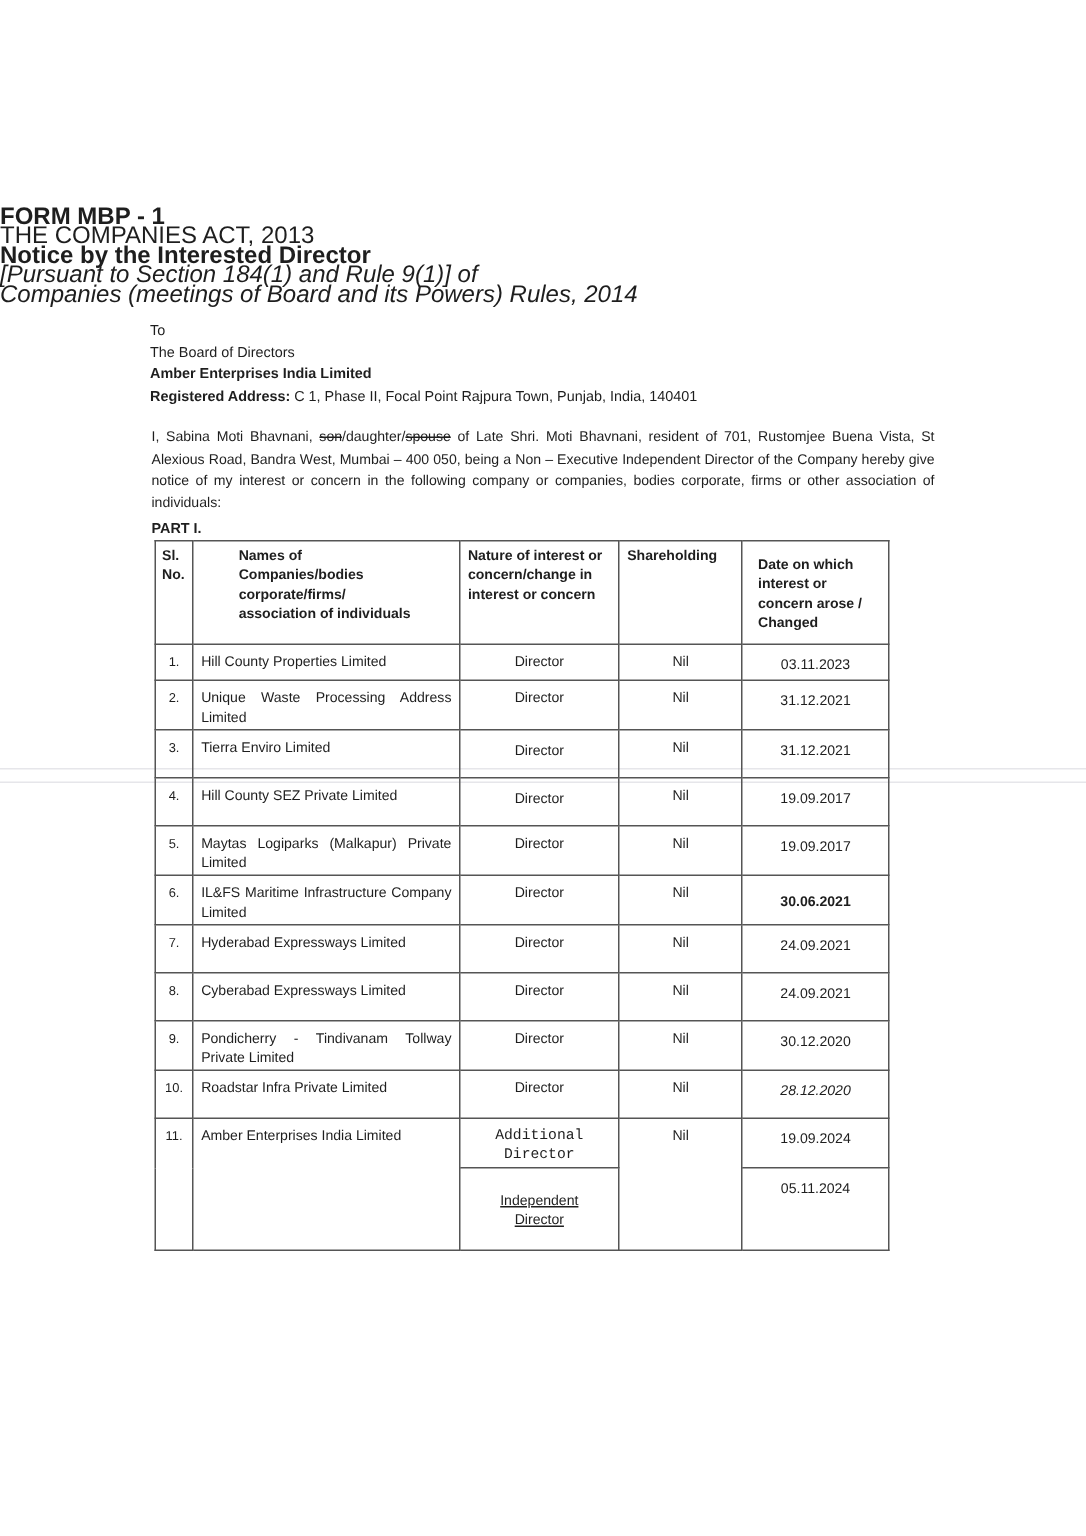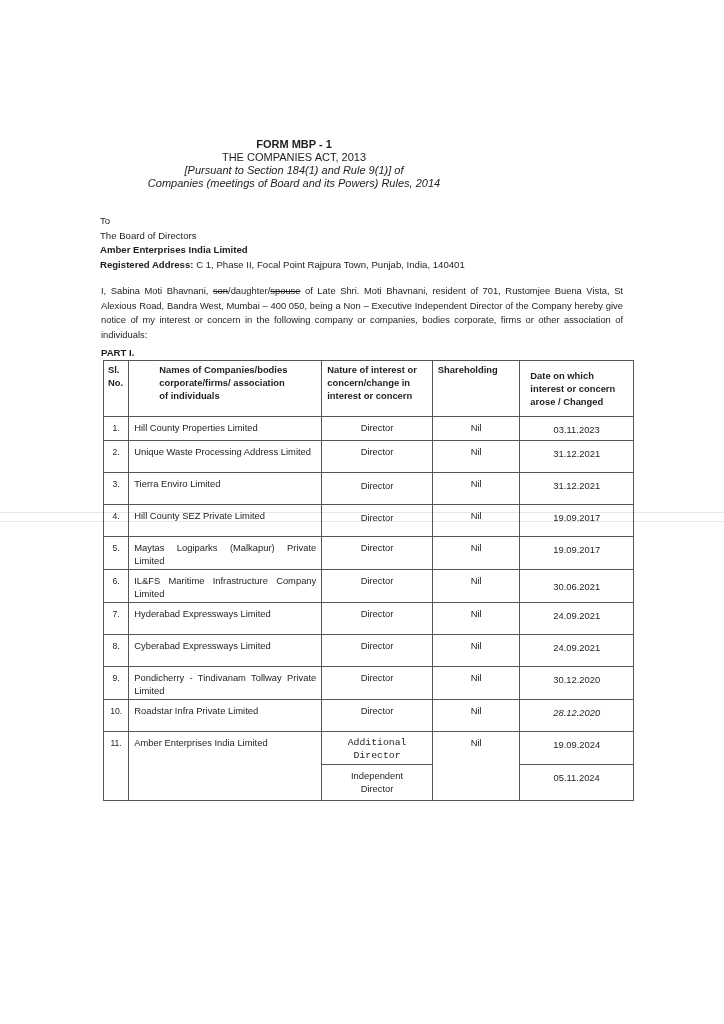--- a/index.html
+++ b/index.html
@@ -1,48 +1,49 @@
 <!DOCTYPE html>
 <html><head>
 <meta charset="utf-8">
 <style>
   html, body { margin: 0; padding: 0; }
   body {
     width: 724px; height: 1024px; background: #ffffff; position: relative; overflow: hidden;
     font-family: "Liberation Sans", "DejaVu Sans", sans-serif; color: #1e1e1e;
   }
   .scan-line { position: absolute; left: 0; width: 724px; height: 1px; background: #e6e6ea; }
-  .header { position: absolute; top: 138px; left: 0; width: 588px; text-align: center; font-size: 11px; line-height: 13px; }
+  .header { position: absolute; top: 138px; left: 0; width: 588px; font-size: 16px; line-height: 13px; }
   .header .b { font-weight: bold; }
   .header .i { font-style: italic; }
   .addr { position: absolute; top: 214px; left: 100px; font-size: 9.6px; line-height: 14.5px; }
   .addr .b { font-weight: bold; }
   .para { position: absolute; top: 284px; left: 101px; width: 522px; font-size: 9.4px; line-height: 14.5px; text-align: justify; }
   .strike { text-decoration: line-through; margin-top: 40px; }
   .part { position: absolute; top: 347px; left: 101px; font-size: 9.6px; font-weight: bold; }
   table {
-    position: absolute; top: 360px; left: 103px; width: 531px;
+    position: absolute; top: 360px; left: 103px; width: 490px;
     border-collapse: collapse; font-size: 9.4px; line-height: 13px;
   }
   td, th { border: 1px solid #555; vertical-align: top; padding: 2px 5px; }
   th { font-weight: bold; text-align: left; }
   td.sl { text-align: center; width: 14px; font-size: 8.6px; padding-top: 5px; }
   td.name { text-align: justify; width: 180px; padding-top: 4px; }
   td.ctr { text-align: center; padding-top: 4px; }
   col.c1 { width: 25px; } col.c2 { width: 192px; } col.c3 { width: 110px; } col.c4 { width: 87px; } col.c5 { width: 113px; }
 </style>
 </head>
 <body>
 
 <div class="scan-line" style="top:512px;"></div>
 <div class="scan-line" style="top:521px;"></div>
 
 <div class="header">
   <div class="b">FORM MBP - 1</div>
   <div>THE COMPANIES ACT, 2013</div>
+  <div class="b">Notice by the Interested Director</div>
   <div class="i">[Pursuant to Section 184(1) and Rule 9(1)] of</div>
   <div class="i">Companies (meetings of Board and its Powers) Rules, 2014</div>
 </div>
 
 <div class="addr">
   <div>To</div>
   <div>The Board of Directors</div>
   <div class="b">Amber Enterprises India Limited</div>
   <div><span class="b">Registered Address:</span><span> C 1, Phase II, Focal Point Rajpura Town, Punjab, India, 140401</span></div>
 </div>
@@ -102,21 +103,21 @@
       <td class="name">Maytas Logiparks (Malkapur) Private Limited</td>
       <td class="ctr">Director</td>
       <td class="ctr">Nil</td>
       <td class="ctr" style="padding-top:6px;">19.09.2017</td>
     </tr>
     <tr style="height:30px;">
       <td class="sl">6.</td>
       <td class="name" style="text-align-last:left;">IL&amp;FS Maritime Infrastructure Company Limited</td>
       <td class="ctr">Director</td>
       <td class="ctr">Nil</td>
-      <td class="ctr" style="padding-top:10px;">30.06.2021</td>
+      <td class="ctr" style="padding-top:10px;font-weight:bold;">30.06.2021</td>
     </tr>
     <tr style="height:32px;">
       <td class="sl">7.</td>
       <td class="name">Hyderabad Expressways Limited</td>
       <td class="ctr">Director</td>
       <td class="ctr">Nil</td>
       <td class="ctr" style="padding-top:6px;">24.09.2021</td>
     </tr>
     <tr style="height:32px;">
       <td class="sl">8.</td>
@@ -140,17 +141,17 @@
       <td class="ctr" style="padding-top:6px;font-style:italic;">28.12.2020</td>
     </tr>
     <tr style="height:30px;">
       <td class="sl" rowspan="2">11.</td>
       <td class="name" rowspan="2">Amber Enterprises India Limited</td>
       <td class="ctr" style="font-size:9.8px;font-family:Liberation Mono, monospace;">Additional Director</td>
       <td class="ctr" rowspan="2">Nil</td>
       <td class="ctr" style="padding-top:6px;">19.09.2024</td>
     </tr>
     <tr style="height:36px;">
-      <td class="ctr" style="padding:4px 22px;">Independent Director</td>
+      <td class="ctr" style="padding:14px 22px;text-decoration:underline;">Independent Director</td>
       <td class="ctr" style="padding-top:6px;">05.11.2024</td>
     </tr>
   </tbody>
 </table>
 
 </body></html>

